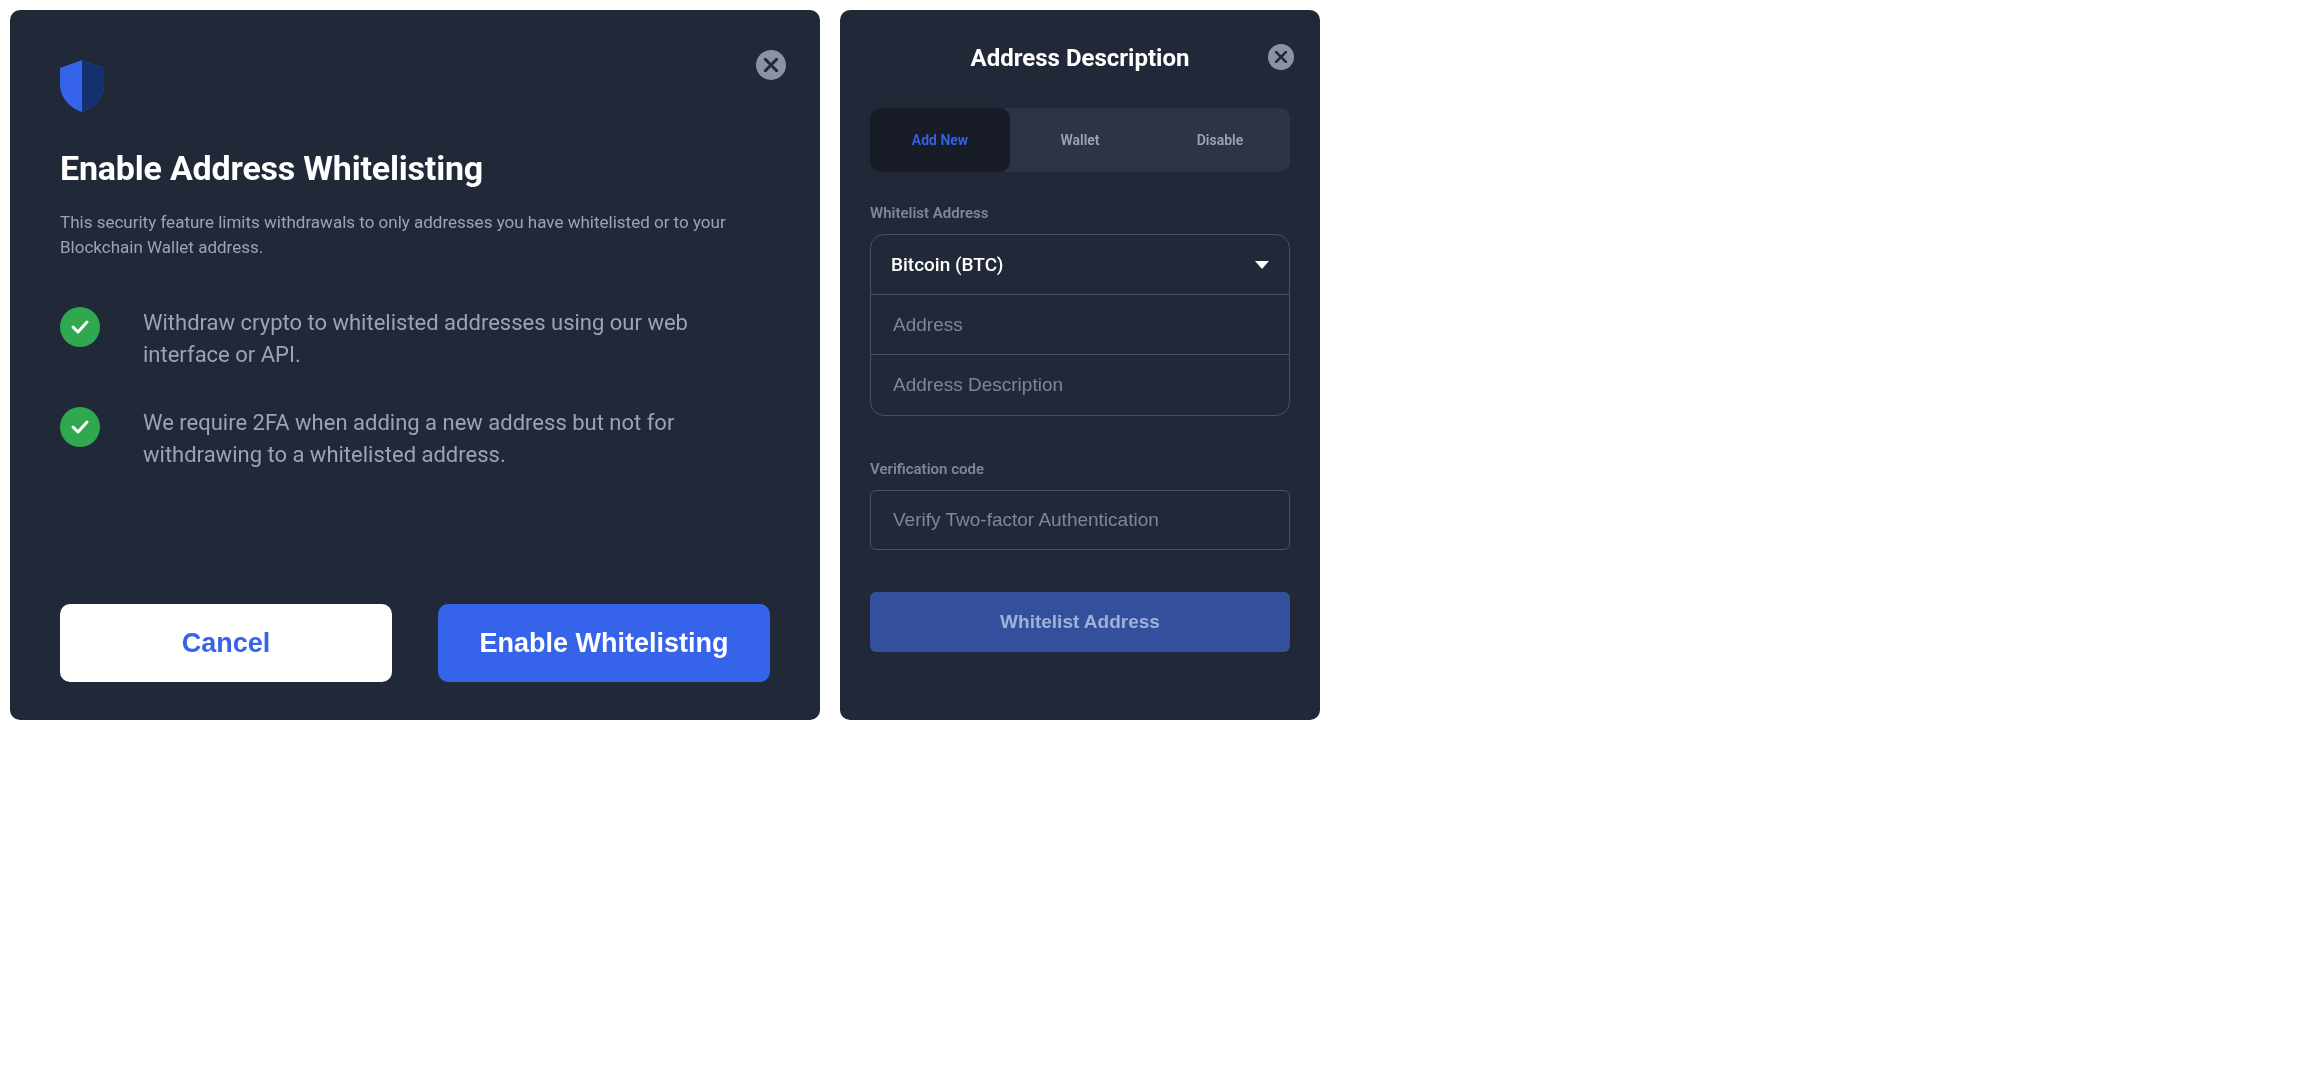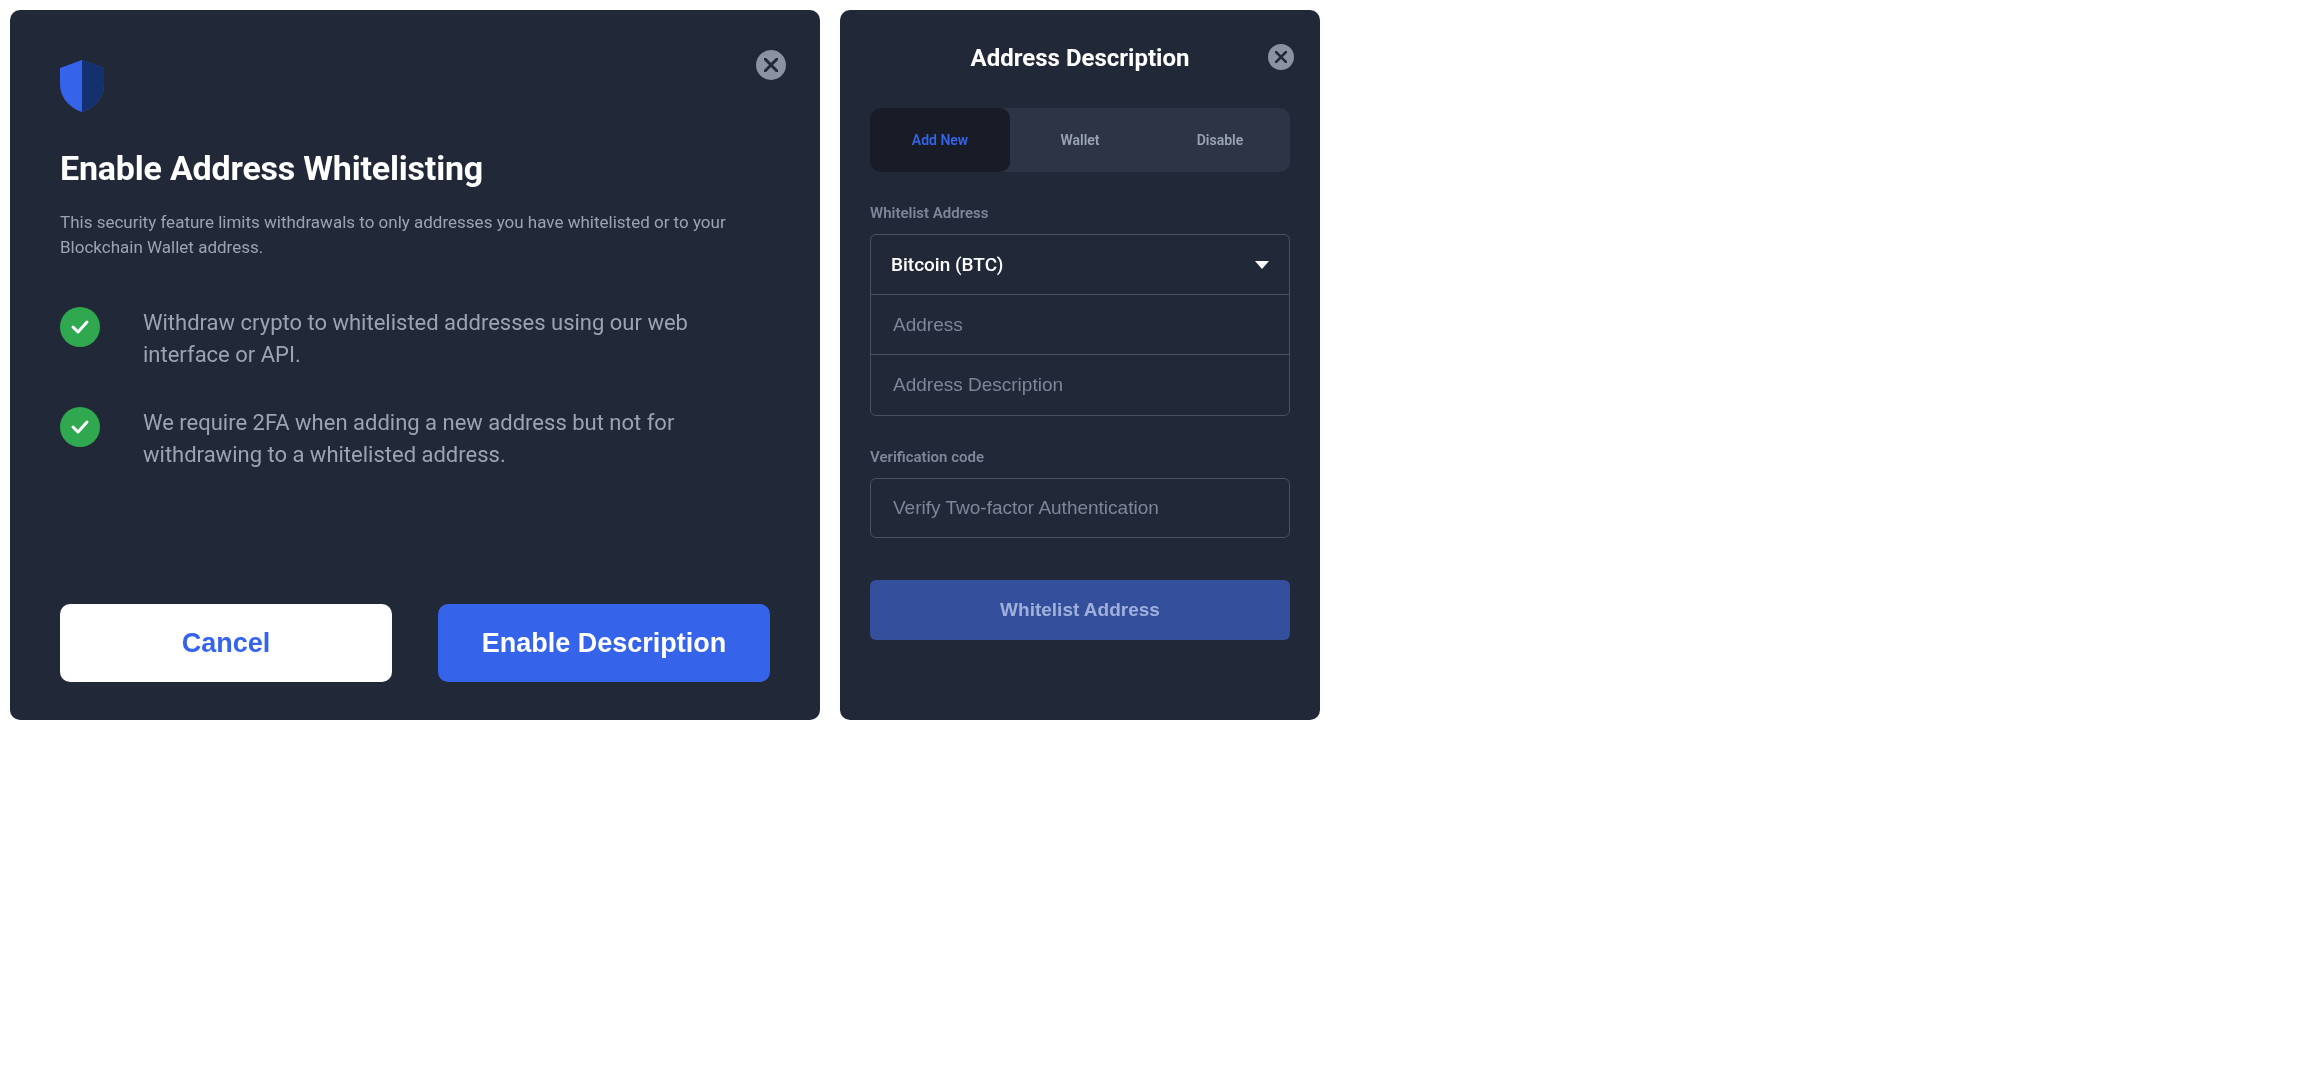--- a/index.html
+++ b/index.html
@@ -172,23 +172,23 @@
   .form-label {
     font-size: 15px;
     font-weight: 600;
     color: var(--text-muted);
     margin-bottom: 12px;
     display: block;
   }
 
   .segmented {
     border: 1px solid var(--border-subtle);
-    border-radius: 6px;
+    border-radius: 14px;
     overflow: hidden;
-    margin-bottom: 32px;
+    margin-bottom: 44px;
   }
   .segmented .row {
     height: 60px;
     display: flex;
     align-items: center;
     padding: 0 20px;
     border-bottom: 1px solid var(--border-subtle);
   }
   .segmented .row:last-child { border-bottom: none; }
   .select-row {
@@ -273,21 +273,21 @@
     <div class="check-badge">
       <svg width="22" height="22" viewBox="0 0 22 22">
           <path d="M4 11 L9 16 L18 6" stroke="#fff" stroke-width="3" fill="none" stroke-linecap="round" stroke-linejoin="round"></path>
         </svg>
     </div>
     <div class="bullet-text">We require 2FA when adding a new address but not for withdrawing to a whitelisted address.</div>
   </div>
 
   <div class="btn-row">
     <button class="btn btn-light">Cancel</button>
-    <button class="btn btn-primary">Enable Description</button>
+    <button class="btn btn-primary">Enable Whitelisting</button>
   </div>
 </div>
 
 <div class="modal modal-panel">
 
   <div class="close-btn">
     <svg width="12" height="12" viewBox="0 0 14 14">
       <path d="M1 1 L13 13 M13 1 L1 13" stroke="#212837" stroke-width="3" stroke-linecap="round"></path>
     </svg>
   </div>

